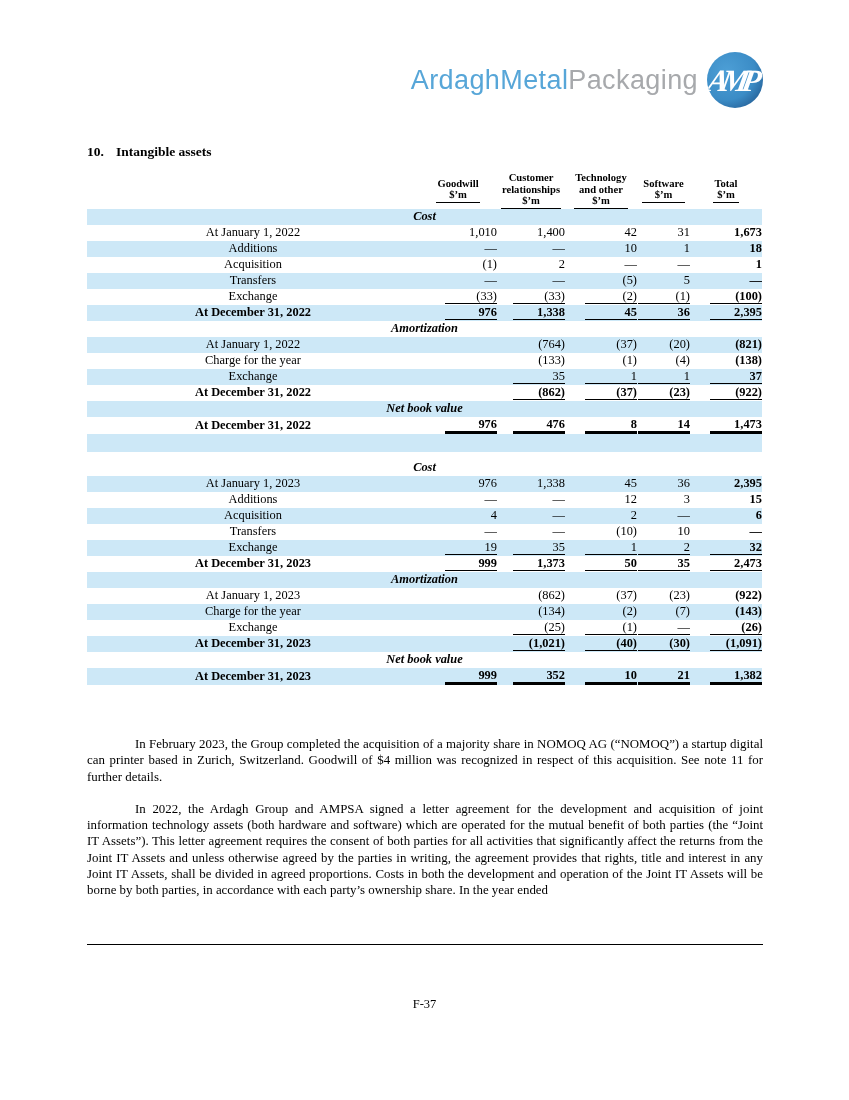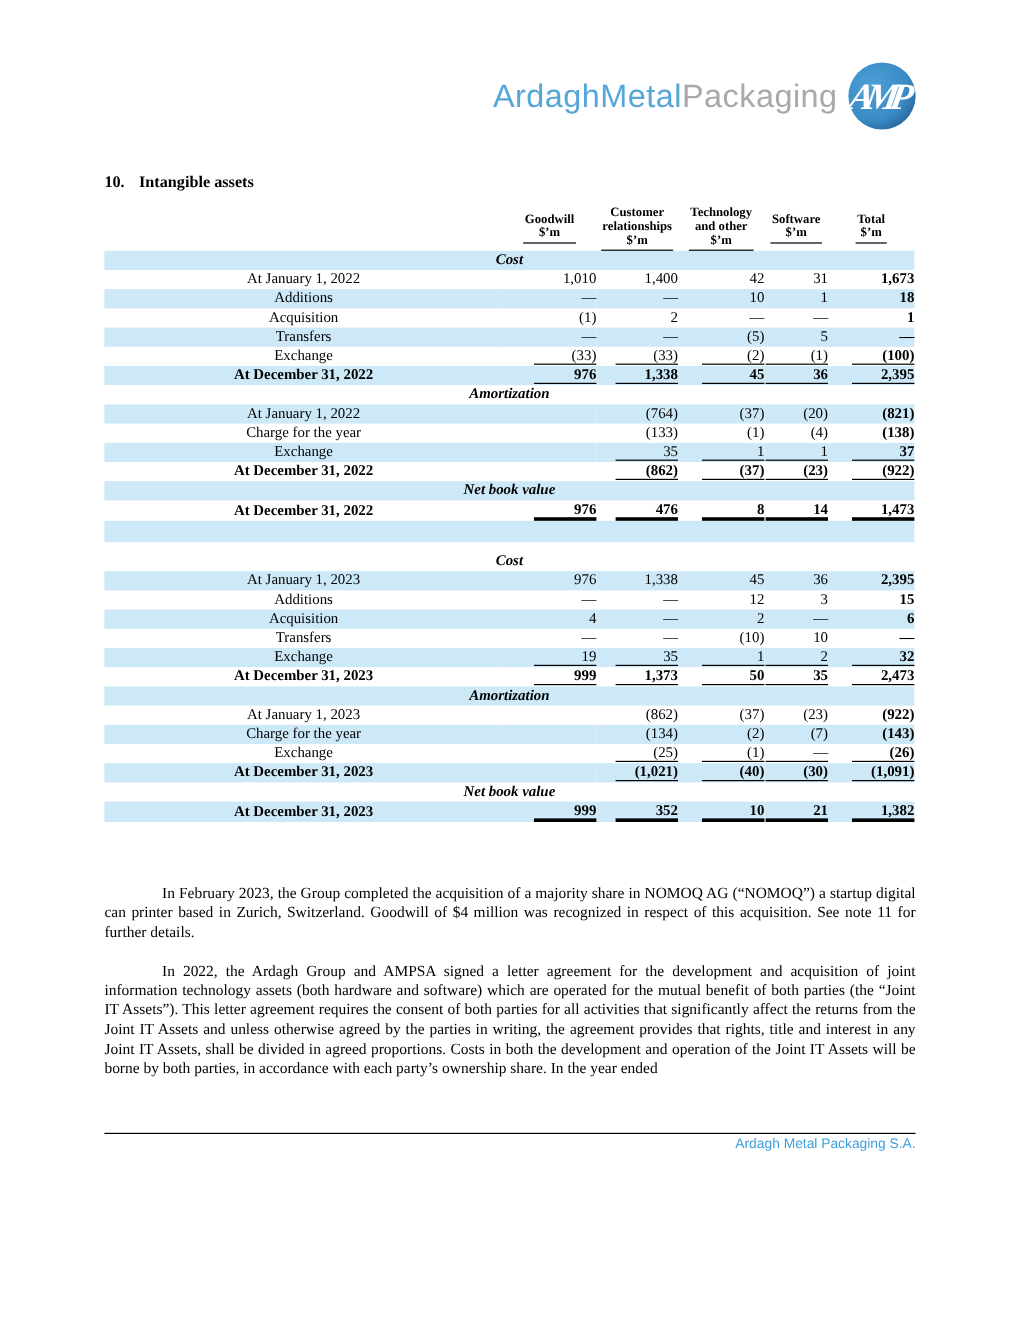--- a/index.html
+++ b/index.html
@@ -304,15 +304,15 @@
         </tbody>
     </table>
 
     <div class="paras">
       <p>In February 2023, the Group completed the acquisition of a majority share in NOMOQ AG (“NOMOQ”) a startup digital can printer based in Zurich, Switzerland. Goodwill of $4 million was recognized in respect of this acquisition. See note 11 for further details.</p>
       <p>In 2022, the Ardagh Group and AMPSA signed a letter agreement for the development and acquisition of joint information technology assets (both hardware and software) which are operated for the mutual benefit of both parties (the “Joint IT Assets”). This letter agreement requires the consent of both parties for all activities that significantly affect the returns from the Joint IT Assets and unless otherwise agreed by the parties in writing, the agreement provides that rights, title and interest in any Joint IT Assets, shall be divided in agreed proportions. Costs in both the development and operation of the Joint IT Assets will be borne by both parties, in accordance with each party’s ownership share. In the year ended</p>
     </div>
   </div>
 
   <div class="footer-rule"></div>
-  <div class="footer-company">Ardagh Metal Packaging S.A.</div>
+  <div class="page-number">F-37</div>
 
 </div>
 
 </body></html>

